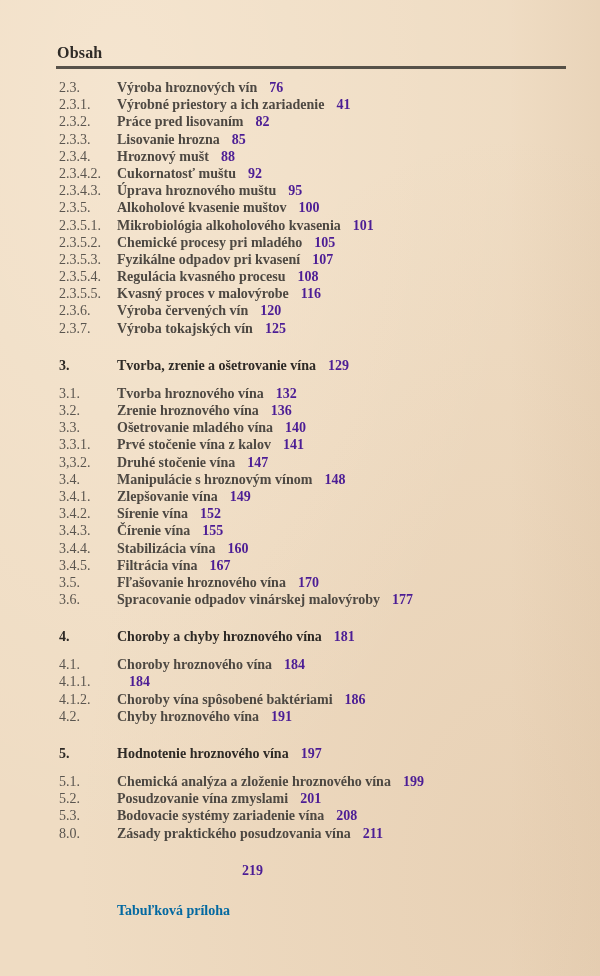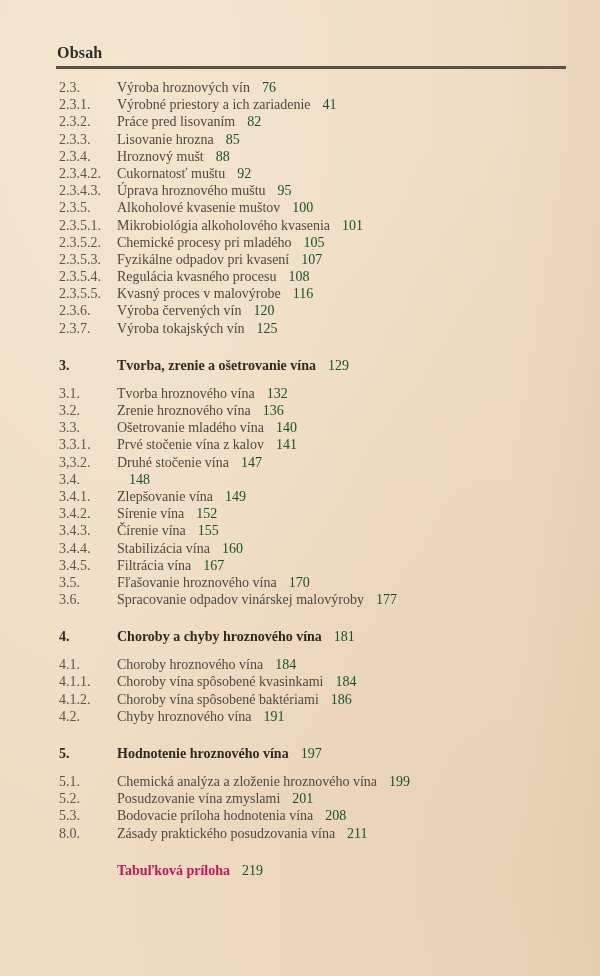--- a/index.html
+++ b/index.html
@@ -58,42 +58,44 @@
       font-size: 14px;
       white-space: nowrap;
     }
     .row .num {
       width: 58px;
       flex: 0 0 58px;
       color: #5a554f;
     }
     .row .title {
       color: #4d4842;
+      font-weight: bold;
     }
     .row .page-no {
       margin-left: 12px;
-      font-weight: normal;
-      color: #14532d;
+      font-weight: bold;
+      color: #4c1d95;
     }
     .row.chapter {
       font-weight: bold;
       height: 20px;
       line-height: 20px;
     }
     .row.chapter .num,
     .row.chapter .title {
       color: #2e2a26;
       font-weight: bold;
     }
     .gap-before-chapter { height: 19px; }
     .gap-after-chapter { height: 9px; }
     .row.appendix .num { visibility: hidden; }
     .row.appendix .title {
       font-weight: bold;
-      color: #be185d;
+      color: #0369a1;
+      margin-top: 40px;
     }
   </style>
 </head>
 <body>
 
 <div class="page">
   <div class="header-title">Obsah</div>
   <div class="header-rule"></div>
 
   <div class="toc">
@@ -203,20 +205,21 @@
           <span class="title">Prvé stočenie vína z kalov</span>
           <span class="page-no">141</span>
         </div>
         <div class="row">
           <span class="num">3,3.2.</span>
           <span class="title">Druhé stočenie vína</span>
           <span class="page-no">147</span>
         </div>
         <div class="row">
           <span class="num">3.4.</span>
+          <span class="title">Manipulácie s hroznovým vínom</span>
           <span class="page-no">148</span>
         </div>
         <div class="row">
           <span class="num">3.4.1.</span>
           <span class="title">Zlepšovanie vína</span>
           <span class="page-no">149</span>
         </div>
         <div class="row">
           <span class="num">3.4.2.</span>
           <span class="title">Sírenie vína</span>
@@ -257,21 +260,20 @@
     </div>
     <div class="gap-after-chapter"></div>
     <div id="chapter4">
         <div class="row">
           <span class="num">4.1.</span>
           <span class="title">Choroby hroznového vína</span>
           <span class="page-no">184</span>
         </div>
         <div class="row">
           <span class="num">4.1.1.</span>
-          <span class="title">Choroby vína spôsobené kvasinkami</span>
           <span class="page-no">184</span>
         </div>
         <div class="row">
           <span class="num">4.1.2.</span>
           <span class="title">Choroby vína spôsobené baktériami</span>
           <span class="page-no">186</span>
         </div>
         <div class="row">
           <span class="num">4.2.</span>
           <span class="title">Chyby hroznového vína</span>
@@ -292,21 +294,21 @@
           <span class="title">Chemická analýza a zloženie hroznového vína</span>
           <span class="page-no">199</span>
         </div>
         <div class="row">
           <span class="num">5.2.</span>
           <span class="title">Posudzovanie vína zmyslami</span>
           <span class="page-no">201</span>
         </div>
         <div class="row">
           <span class="num">5.3.</span>
-          <span class="title">Bodovacie príloha hodnotenia vína</span>
+          <span class="title">Bodovacie systémy zariadenie vína</span>
           <span class="page-no">208</span>
         </div>
         <div class="row">
           <span class="num">8.0.</span>
           <span class="title">Zásady praktického posudzovania vína</span>
           <span class="page-no">211</span>
         </div>
       </div>
 
     <div class="gap-before-chapter"></div>

